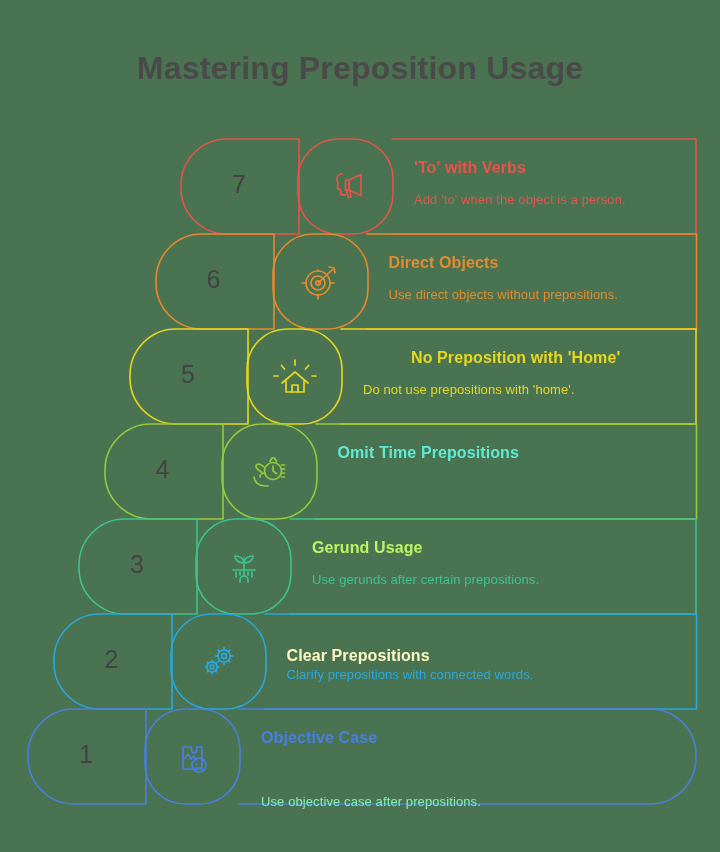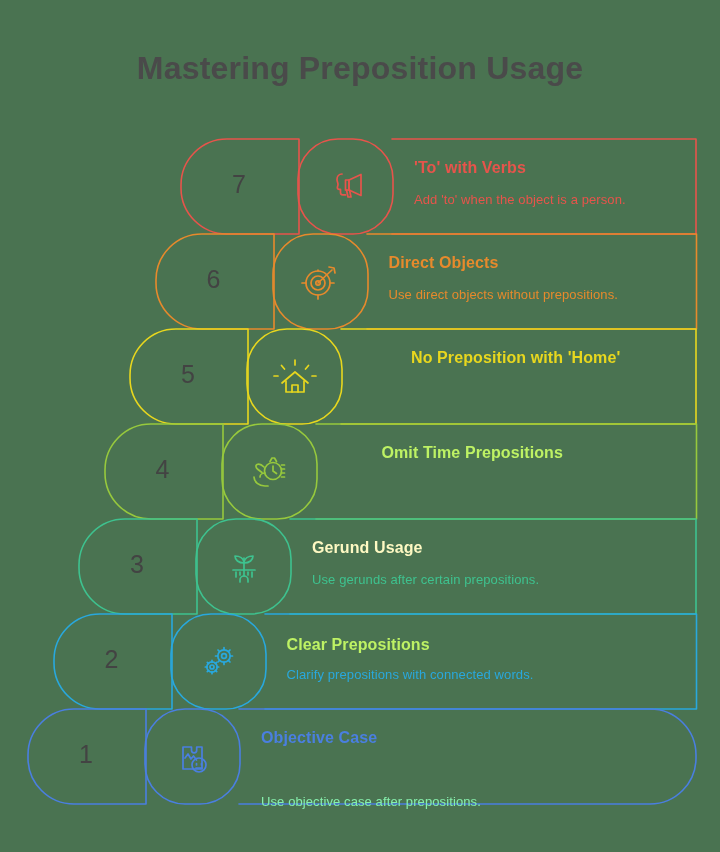--- a/index.html
+++ b/index.html
@@ -114,73 +114,74 @@
           <path d="M212,1 H567 V96 H212" fill="none" stroke="#e8d71e" stroke-width="1.6" stroke-linejoin="round" stroke-linecap="round"></path>
         </svg>
         <div class="num-label" style="left: 0px; top: 33.5px; width: 118px; color: rgb(67, 67, 67);">5</div>
         <div class="icon-holder" style="left: 141.5px; top: 23.5px; width: 48px; height: 48px;"><svg width="48" height="48" viewBox="0 0 48 48" fill="none" stroke="#e8d71e" stroke-width="1.7" stroke-linecap="round" stroke-linejoin="round">
             <path d="M11 31l13-11 13 11" fill="none"></path>
             <path d="M15 29v11h18V29" fill="none"></path>
             <path d="M21 40v-7h6v7" fill="none"></path>
             <path d="M24 13v-5M13.5 17l-3-3.5M34.5 17l3-3.5M7 24H3M41 24h4" fill="none"></path>
           </svg></div>
         <div class="row-heading" style="left: 234px; top: 20.5px; color: rgb(232, 215, 30); padding-left: 48px;">No Preposition with 'Home'</div>
+        <div class="row-desc" style="left: 234px; top: 53.5px; color: rgb(232, 215, 30);">Do not use prepositions with 'home'.</div>
       </div>
       <div class="step-row" style="left: 103.5px; top: 423px; width: 591.5px; height: 95px;">
         <svg class="row-svg" width="597.5" height="101" viewBox="0 0 597.5 101">
           <path d="M47,1 H119 V96 H47 A46,46 0 0 1 1,50 V47 A46,46 0 0 1 47,1 Z" fill="none" stroke="#97c93d" stroke-width="1.6" stroke-linejoin="round" stroke-linecap="round"></path>
           <path d="M158,1 H173 A40,40 0 0 1 213,41 V56 A40,40 0 0 1 173,96 H158 A40,40 0 0 1 118,56 V41 A40,40 0 0 1 158,1 Z" fill="none" stroke="#97c93d" stroke-width="1.6" stroke-linejoin="round" stroke-linecap="round"></path>
           <path d="M212,1 H592.5 V96 H212" fill="none" stroke="#97c93d" stroke-width="1.6" stroke-linejoin="round" stroke-linecap="round"></path>
         </svg>
         <div class="num-label" style="left: 0px; top: 33.5px; width: 118px; color: rgb(67, 67, 67);">4</div>
         <div class="icon-holder" style="left: 141.5px; top: 23.5px; width: 48px; height: 48px;"><svg width="48" height="48" viewBox="0 0 48 48" fill="none" stroke="#97c93d" stroke-width="1.7" stroke-linecap="round" stroke-linejoin="round">
             <circle cx="28" cy="24" r="8.5" fill="none"></circle>
             <path d="M28 19v5l3.5 2.5" fill="none"></path>
             <path d="M25 14.5l2-3.5h2.5l2 3.5" fill="none"></path>
             <path d="M36.5 18h3M36.5 22h3M36.5 26h3M36.5 30h3" fill="none"></path>
             <path d="M19 20c-2-2-5-3.5-7-2.5s-1 3.5 1 5l4 3" fill="none"></path>
             <path d="M9 30c0 5 5 9 11 9h3" fill="none"></path>
             <path d="M20 26c-2.5 0-5 1.5-5 4" fill="none"></path>
           </svg></div>
-        <div class="row-heading" style="left: 234px; top: 20.5px; color: #bef264; margin-left: 44px;">Omit Time Prepositions</div>
+        <div class="row-heading" style="left: 234px; top: 20.5px; color: #5eead4;">Omit Time Prepositions</div>
       </div>
       <div class="step-row" style="left: 78px; top: 518px; width: 617px; height: 95px;">
         <svg class="row-svg" width="623" height="101" viewBox="0 0 623 101">
           <path d="M47,1 H119 V96 H47 A46,46 0 0 1 1,50 V47 A46,46 0 0 1 47,1 Z" fill="none" stroke="#3ec28f" stroke-width="1.6" stroke-linejoin="round" stroke-linecap="round"></path>
           <path d="M158,1 H173 A40,40 0 0 1 213,41 V56 A40,40 0 0 1 173,96 H158 A40,40 0 0 1 118,56 V41 A40,40 0 0 1 158,1 Z" fill="none" stroke="#3ec28f" stroke-width="1.6" stroke-linejoin="round" stroke-linecap="round"></path>
           <path d="M212,1 H618 V96 H212" fill="none" stroke="#3ec28f" stroke-width="1.6" stroke-linejoin="round" stroke-linecap="round"></path>
         </svg>
         <div class="num-label" style="left: 0px; top: 33.5px; width: 118px; color: rgb(67, 67, 67);">3</div>
         <div class="icon-holder" style="left: 141.5px; top: 23.5px; width: 48px; height: 48px;"><svg width="48" height="48" viewBox="0 0 48 48" fill="none" stroke="#3ec28f" stroke-width="1.7" stroke-linecap="round" stroke-linejoin="round">
             <path d="M24 34V16" fill="none"></path>
             <path d="M24 20c-1-4-5-6-9-6 0 4 3.5 7 9 7z" fill="none"></path>
             <path d="M24 20c1-4 5-6 9-6 0 4-3.5 7-9 7z" fill="none"></path>
             <path d="M13 28h22" fill="none"></path>
             <path d="M24 34c-2 0-4 1.5-4 4v2M24 34c2 0 4 1.5 4 4v2" fill="none"></path>
             <path d="M16 30v5M20 30v3M28 30v3M32 30v5" fill="none"></path>
           </svg></div>
-        <div class="row-heading" style="left: 234px; top: 20.5px; color: #fef9c3;">Gerund Usage</div>
+        <div class="row-heading" style="left: 234px; top: 20.5px; color: #bef264;">Gerund Usage</div>
         <div class="row-desc" style="left: 234px; top: 53.5px; color: rgb(62, 194, 143);">Use gerunds after certain prepositions.</div>
       </div>
       <div class="step-row" style="left: 52.5px; top: 613px; width: 642.5px; height: 95px;">
         <svg class="row-svg" width="648.5" height="101" viewBox="0 0 648.5 101">
           <path d="M47,1 H119 V96 H47 A46,46 0 0 1 1,50 V47 A46,46 0 0 1 47,1 Z" fill="none" stroke="#29a8dd" stroke-width="1.6" stroke-linejoin="round" stroke-linecap="round"></path>
           <path d="M158,1 H173 A40,40 0 0 1 213,41 V56 A40,40 0 0 1 173,96 H158 A40,40 0 0 1 118,56 V41 A40,40 0 0 1 158,1 Z" fill="none" stroke="#29a8dd" stroke-width="1.6" stroke-linejoin="round" stroke-linecap="round"></path>
           <path d="M212,1 H643.5 V96 H212" fill="none" stroke="#29a8dd" stroke-width="1.6" stroke-linejoin="round" stroke-linecap="round"></path>
         </svg>
         <div class="num-label" style="left: 0px; top: 33.5px; width: 118px; color: rgb(67, 67, 67);">2</div>
         <div class="icon-holder" style="left: 141.5px; top: 23.5px; width: 48px; height: 48px;"><svg width="48" height="48" viewBox="0 0 48 48" fill="none" stroke="#29a8dd" stroke-width="1.7" stroke-linecap="round" stroke-linejoin="round">
             <circle cx="30" cy="19" r="6.2" fill="none"></circle>
             <circle cx="30" cy="19" r="2.4" fill="none"></circle>
             <path d="M30 10.5v2.3M30 25.2v2.3M21.5 19h2.3M36.2 19h2.3M24 13l1.6 1.6M34.4 23.4l1.6 1.6M36 13l-1.6 1.6M25.6 23.4L24 25" fill="none"></path>
             <circle cx="18" cy="30" r="5.2" fill="none"></circle>
             <circle cx="18" cy="30" r="2" fill="none"></circle>
             <path d="M18 23.3v2M18 34.7v2M11.3 30h2M22.7 30h2M13.3 25.3l1.4 1.4M21.3 33.3l1.4 1.4M22.7 25.3l-1.4 1.4M14.7 33.3l-1.4 1.4" fill="none"></path>
           </svg></div>
-        <div class="row-heading" style="left: 234px; top: 23px; color: #bef264;">Clear Prepositions</div>
+        <div class="row-heading" style="left: 234px; top: 34px; color: #fef9c3;">Clear Prepositions</div>
         <div class="row-desc" style="left: 234px; top: 53.5px; color: rgb(41, 168, 221);">Clarify prepositions with connected words.</div>
       </div>
       <div class="step-row" style="left: 27px; top: 708px; width: 668px; height: 95px;">
         <svg class="row-svg" width="674" height="101" viewBox="0 0 674 101">
           <path d="M47,1 H119 V96 H47 A46,46 0 0 1 1,50 V47 A46,46 0 0 1 47,1 Z" fill="none" stroke="#4a7fe0" stroke-width="1.6" stroke-linejoin="round" stroke-linecap="round"></path>
           <path d="M158,1 H173 A40,40 0 0 1 213,41 V56 A40,40 0 0 1 173,96 H158 A40,40 0 0 1 118,56 V41 A40,40 0 0 1 158,1 Z" fill="none" stroke="#4a7fe0" stroke-width="1.6" stroke-linejoin="round" stroke-linecap="round"></path>
           <path d="M212,1 H623 A46,46 0 0 1 669,47 V50 A46,46 0 0 1 623,96 H212" fill="none" stroke="#4a7fe0" stroke-width="1.6" stroke-linejoin="round" stroke-linecap="round"></path>
         </svg>
         <div class="num-label" style="left: 0px; top: 33.5px; width: 118px; color: rgb(67, 67, 67);">1</div>
         <div class="icon-holder" style="left: 141.5px; top: 23.5px; width: 48px; height: 48px;"><svg width="48" height="48" viewBox="0 0 48 48" fill="none" stroke="#4a7fe0" stroke-width="1.7" stroke-linecap="round" stroke-linejoin="round">

